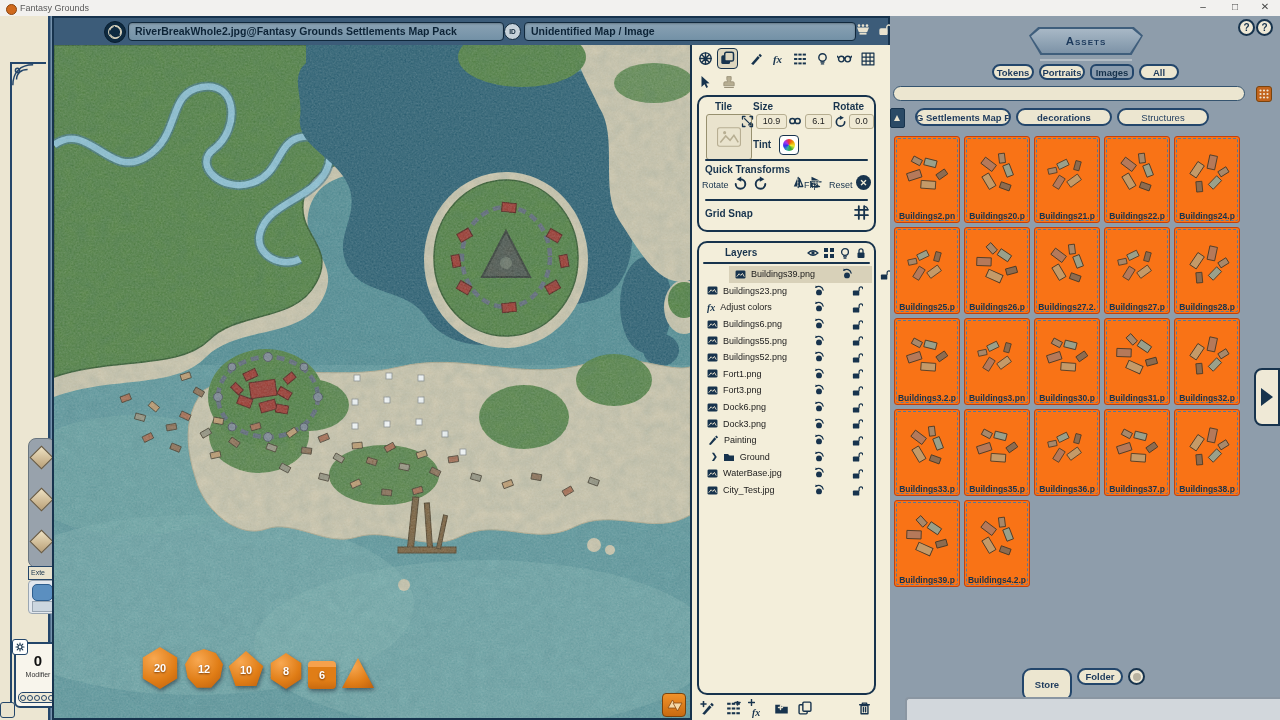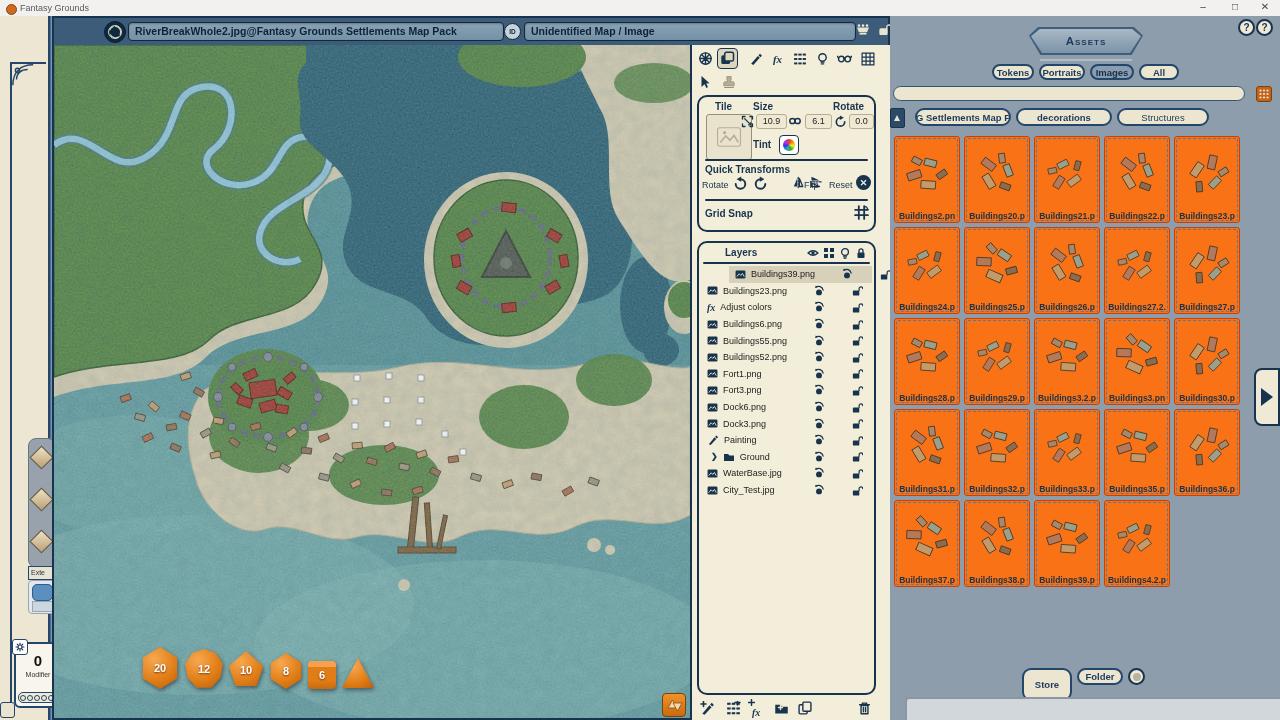--- a/index.html
+++ b/index.html
@@ -74,21 +74,21 @@
   
   .assets{left:890px;top:16px;width:390px;height:704px;background:#8e9dab;}
   .helpbtn{width:17px;height:17px;border-radius:50%;background:#efe9d6;border:2px solid #17334d;color:#17334d;
     font-weight:bold;font-size:10px;display:flex;align-items:center;justify-content:center;box-sizing:border-box;}
   .banner{left:139px;top:11px;width:114px;height:28px;background:#3f5e7c;clip-path:polygon(8% 0,92% 0,100% 30%,90% 100%,10% 100%,0 30%);}
   .banner-in{position:absolute;inset:2px;background:linear-gradient(180deg,#a8b8c6,#7d93a7);clip-path:polygon(8% 0,92% 0,100% 30%,90% 100%,10% 100%,0 30%);
     display:flex;align-items:center;justify-content:center;color:#1d3a5c;font-weight:bold;font-size:11.5px;font-variant:small-caps;letter-spacing:1px;}
   .bannerline{left:150px;top:43px;width:92px;height:2px;background:#cfd6db;opacity:.55;}
   .pill{background:#ece6d0;border:2px solid #23466b;border-radius:9px;color:#1d3a5c;font-weight:bold;font-size:9.5px;
     display:flex;align-items:center;justify-content:center;box-sizing:border-box;white-space:nowrap;overflow:hidden;}
-  .pill.active{background:#8a9cae;color:#14304a;}
+  .pill.active{background:#8a9cae;color:#14304a;border-radius:6px;}
   .search{left:3px;top:70px;width:352px;height:15px;background:#ece6d0;border:1px solid #35546f;border-radius:8px;box-sizing:border-box;
     font-size:10px;color:#17334d;padding:0 8px;outline:none;font-family:"Liberation Sans",sans-serif;}
   .orangedots{left:366px;top:70px;width:14px;height:14px;background:#c2641c;border:1px solid #7a430c;border-radius:3px;}
   .minibtn{left:0px;top:92px;width:13px;height:18px;background:#2a4a66;border:1px solid #17334d;border-radius:2px;}
   .minibtn::after{content:"";position:absolute;left:3px;top:6px;border-left:3.5px solid transparent;border-right:3.5px solid transparent;border-bottom:6px solid #e9e3cf;}
   .cards{left:4px;top:120px;display:grid;grid-template-columns:repeat(5,66px);grid-auto-rows:87px;gap:4px;}
   .card{position:relative;background:#f97316;border:1px solid #c2410c;border-radius:3px;box-sizing:border-box;}
   .card::after{content:"";position:absolute;inset:1px;border:1.5px dashed #55799c;border-radius:2px;pointer-events:none;}
   .card .thumb2{position:absolute;left:4px;right:4px;top:4px;bottom:15px;display:flex;align-items:center;justify-content:center;background:transparent;border:none;}
   .card .clabel{position:absolute;left:2px;right:2px;bottom:1px;font-size:8.5px;font-weight:bold;color:#17334d;text-align:center;white-space:nowrap;overflow:hidden;}
@@ -912,28 +912,20 @@
             </svg>
           </div>
           <div class="clabel">Buildings22.p</div>
         </div>
     <div class="card">
           <div class="thumb2">
             <svg width="48" height="48">
               <use href="#i-hutcluster"></use>
             </svg>
           </div>
-          <div class="clabel">Buildings23.p</div>
-        </div>
-    <div class="card">
-          <div class="thumb2">
-            <svg width="48" height="48">
-              <use href="#i-hutcluster"></use>
-            </svg>
-          </div>
           <div class="clabel">Buildings24.p</div>
         </div>
     <div class="card">
           <div class="thumb2">
             <svg width="48" height="48">
               <use href="#i-hutcluster"></use>
             </svg>
           </div>
           <div class="clabel">Buildings25.p</div>
         </div>
@@ -961,28 +953,20 @@
           </div>
           <div class="clabel">Buildings27.p</div>
         </div>
     <div class="card">
           <div class="thumb2">
             <svg width="48" height="48">
               <use href="#i-hutcluster"></use>
             </svg>
           </div>
           <div class="clabel">Buildings28.p</div>
-        </div>
-    <div class="card">
-          <div class="thumb2">
-            <svg width="48" height="48">
-              <use href="#i-hutcluster"></use>
-            </svg>
-          </div>
-          <div class="clabel">Buildings29.p</div>
         </div>
     <div class="card">
           <div class="thumb2">
             <svg width="48" height="48">
               <use href="#i-hutcluster"></use>
             </svg>
           </div>
           <div class="clabel">Buildings3.2.p</div>
         </div>
     <div class="card">

